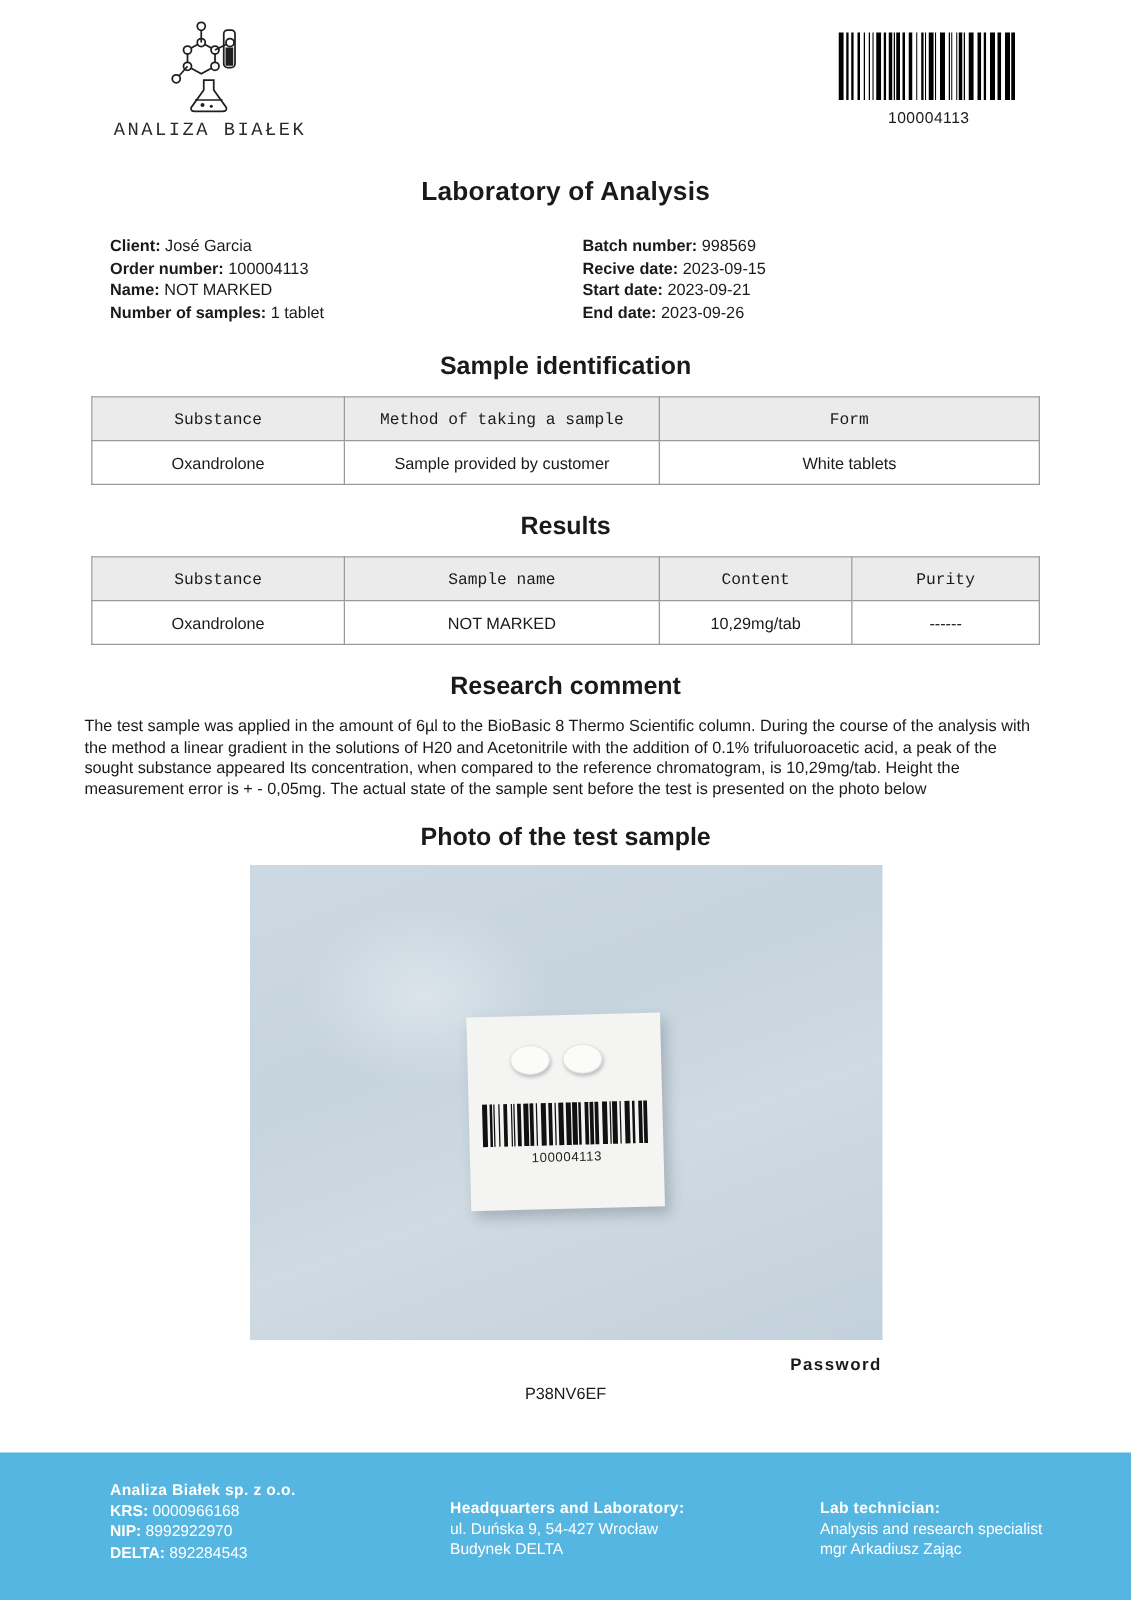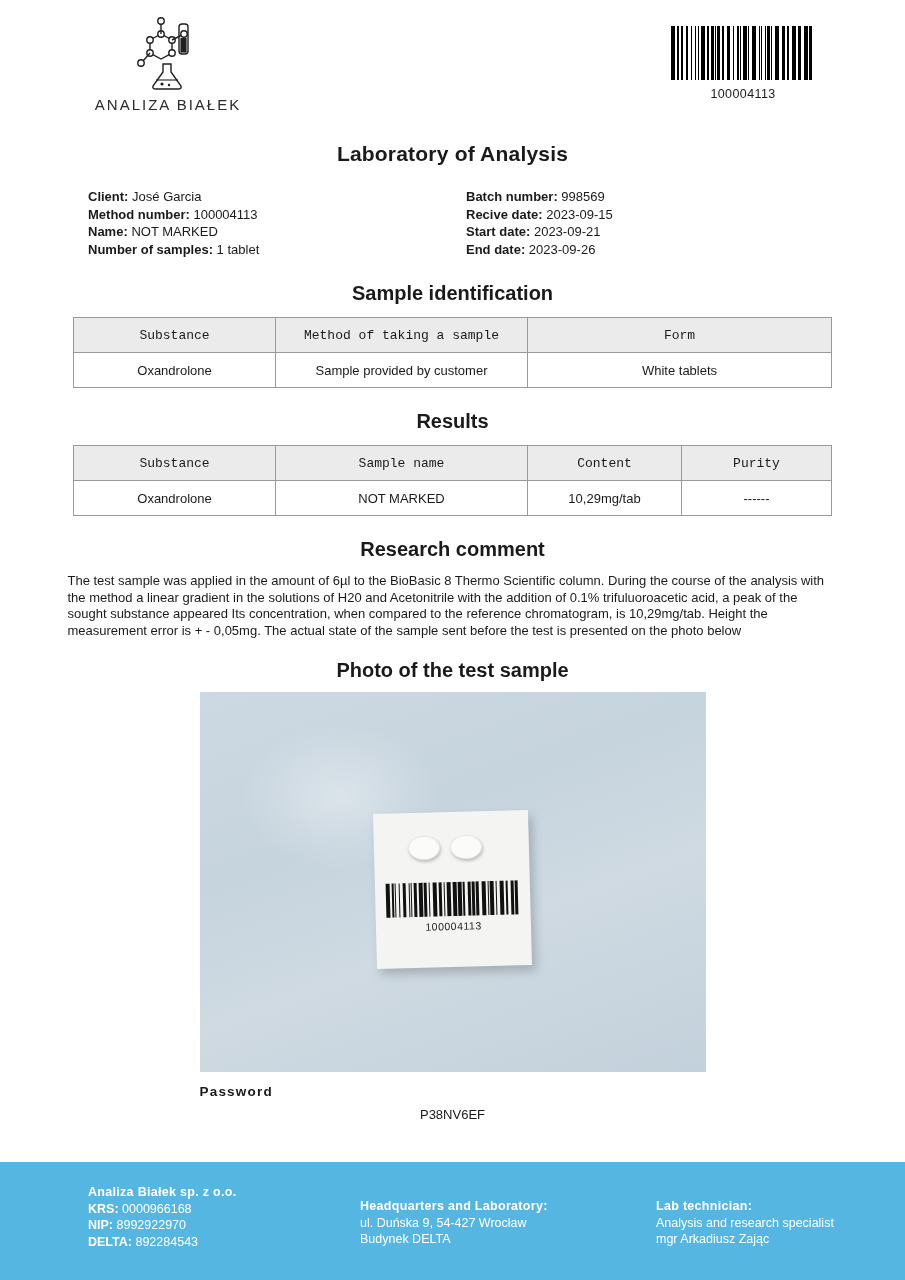--- a/index.html
+++ b/index.html
@@ -15,21 +15,21 @@
 
   
   .header { position:relative; height:130px; }
   .logo-wrap {
     position:absolute; left:88px; top:14px;
     width:160px; text-align:center;
   }
   .logo-mark { width:90px; height:78px; margin:0 auto; display:block; }
   .logo-text {
     font-size:15px; letter-spacing:2.0px; color:#2b2b2b;
-    margin-top:4px; font-family:Liberation Sans, sans-serif;
+    margin-top:4px; font-family:Liberation Mono, monospace;
   }
   .barcode-wrap {
     position:absolute; right:88px; top:26px; width:148px; text-align:center;
   }
   .barcode { height:54px; display:flex; align-items:stretch; justify-content:center; }
   .barcode span { display:block; background:#000; height:54px; }
   .barcode span.w { background:#fff; }
   .barcode-num { font-size:12.5px; margin-top:7px; letter-spacing:.4px; }
 
   
@@ -110,21 +110,21 @@
     position:absolute; left:186px; top:190px; width:135px; height:34px;
     display:flex; align-items:stretch; transform:rotate(-1.5deg);
   }
   .photo .mini-barcode span { display:block; background:#111; height:34px; }
   .photo .mini-barcode span.w { background:transparent; }
   .photo .mini-num {
     position:absolute; left:186px; top:228px; width:135px; text-align:center;
     font-size:10.5px; color:#222; transform:rotate(-1.5deg); letter-spacing:.5px;
   }
   .password-label {
-    text-align:left; font-size:13.5px; font-weight:bold; margin-top:12px;
+    text-align:right; font-size:13.5px; font-weight:bold; margin-top:12px;
     letter-spacing:1.2px; font-family:"Liberation Sans", sans-serif;
   }
   .password-value { text-align:center; font-size:13px; margin-top:8px; }
 
   
   .footer {
     position:absolute; left:0; bottom:0; width:905px; height:118px;
     background:#56b6e2; color:#ffffff;
   }
   .footer-col { position:absolute; font-size:12.5px; line-height:16.5px; }
@@ -237,21 +237,21 @@
         </div>
       <div class="barcode-num">100004113</div>
     </div>
   </div>
 
   <h1 class="doc-title">Laboratory of Analysis</h1>
 
   <div class="meta">
     <div class="meta-col left">
       <div class="meta-row"><b>Client:</b> <span class="val">José Garcia</span></div>
-      <div class="meta-row"><b>Method number:</b> <span class="val">100004113</span></div>
+      <div class="meta-row"><b>Order number:</b> <span class="val">100004113</span></div>
       <div class="meta-row"><b>Name:</b> <span class="val">NOT MARKED</span></div>
       <div class="meta-row"><b>Number of samples:</b> <span class="val">1 tablet</span></div>
     </div>
     <div class="meta-col right">
       <div class="meta-row"><b>Batch number:</b> <span class="val">998569</span></div>
       <div class="meta-row"><b>Recive date:</b> <span class="val">2023-09-15</span></div>
       <div class="meta-row"><b>Start date:</b> <span class="val">2023-09-21</span></div>
       <div class="meta-row"><b>End date:</b> <span class="val">2023-09-26</span></div>
     </div>
   </div>

